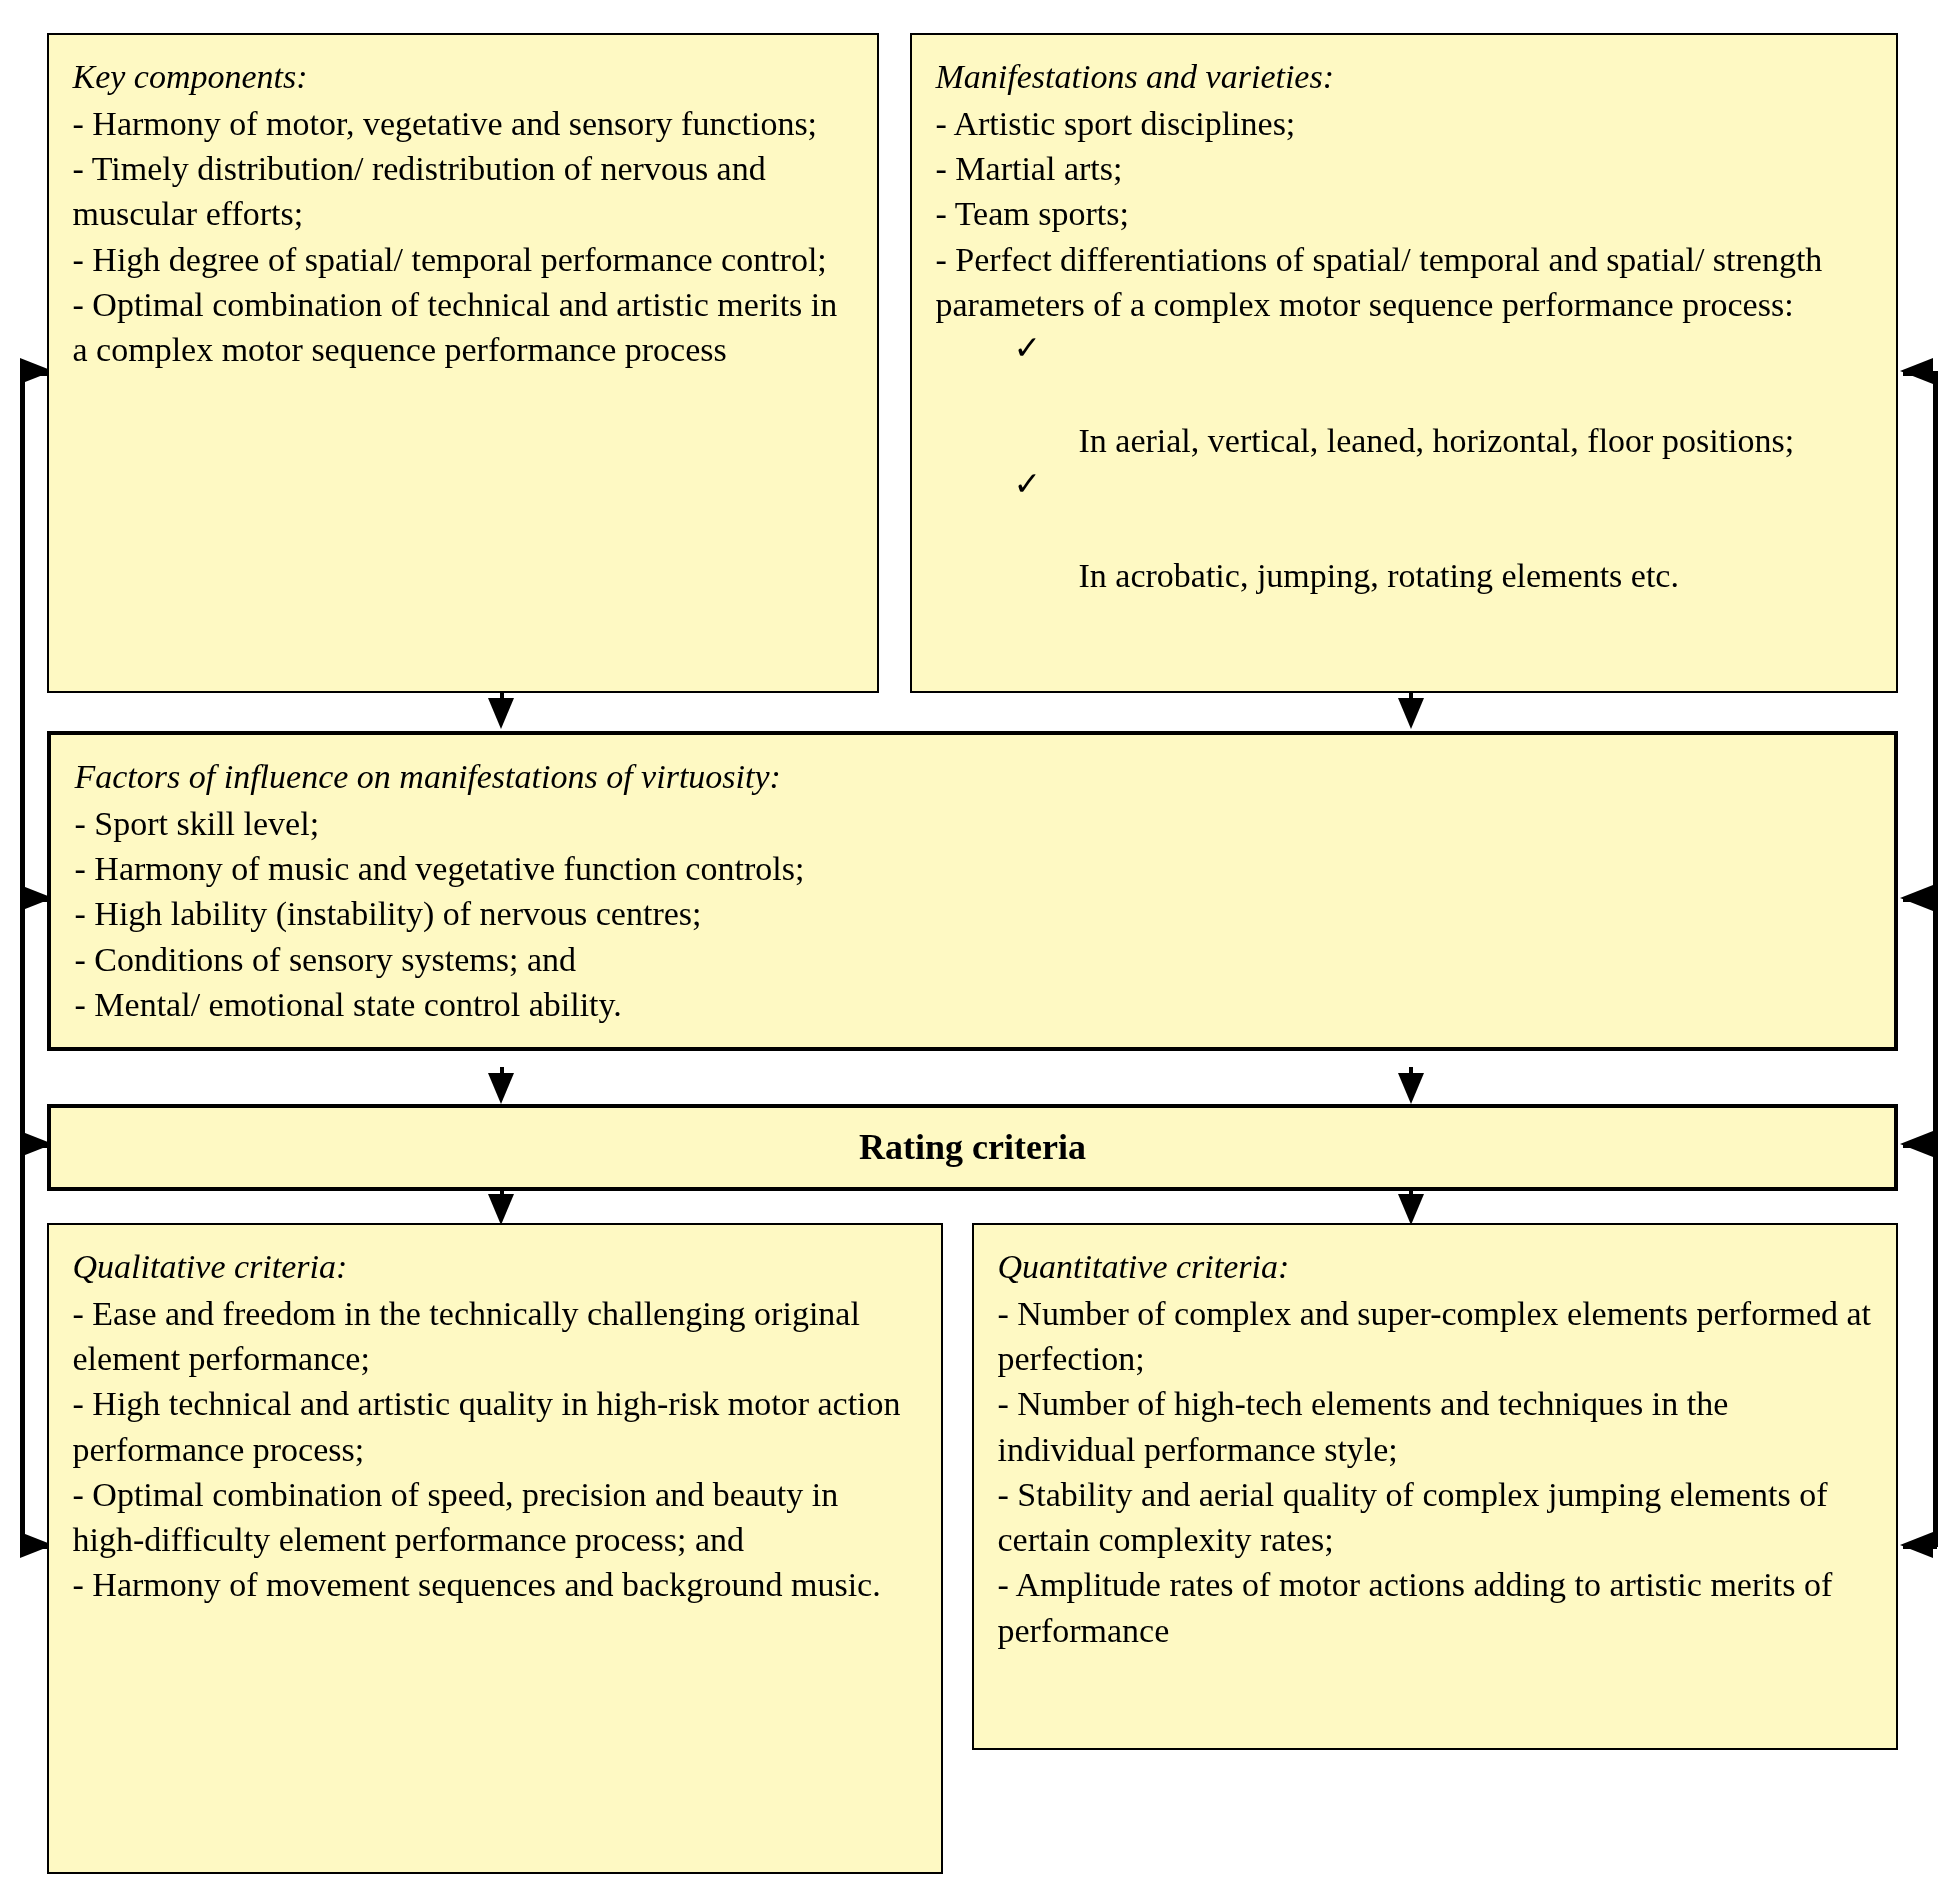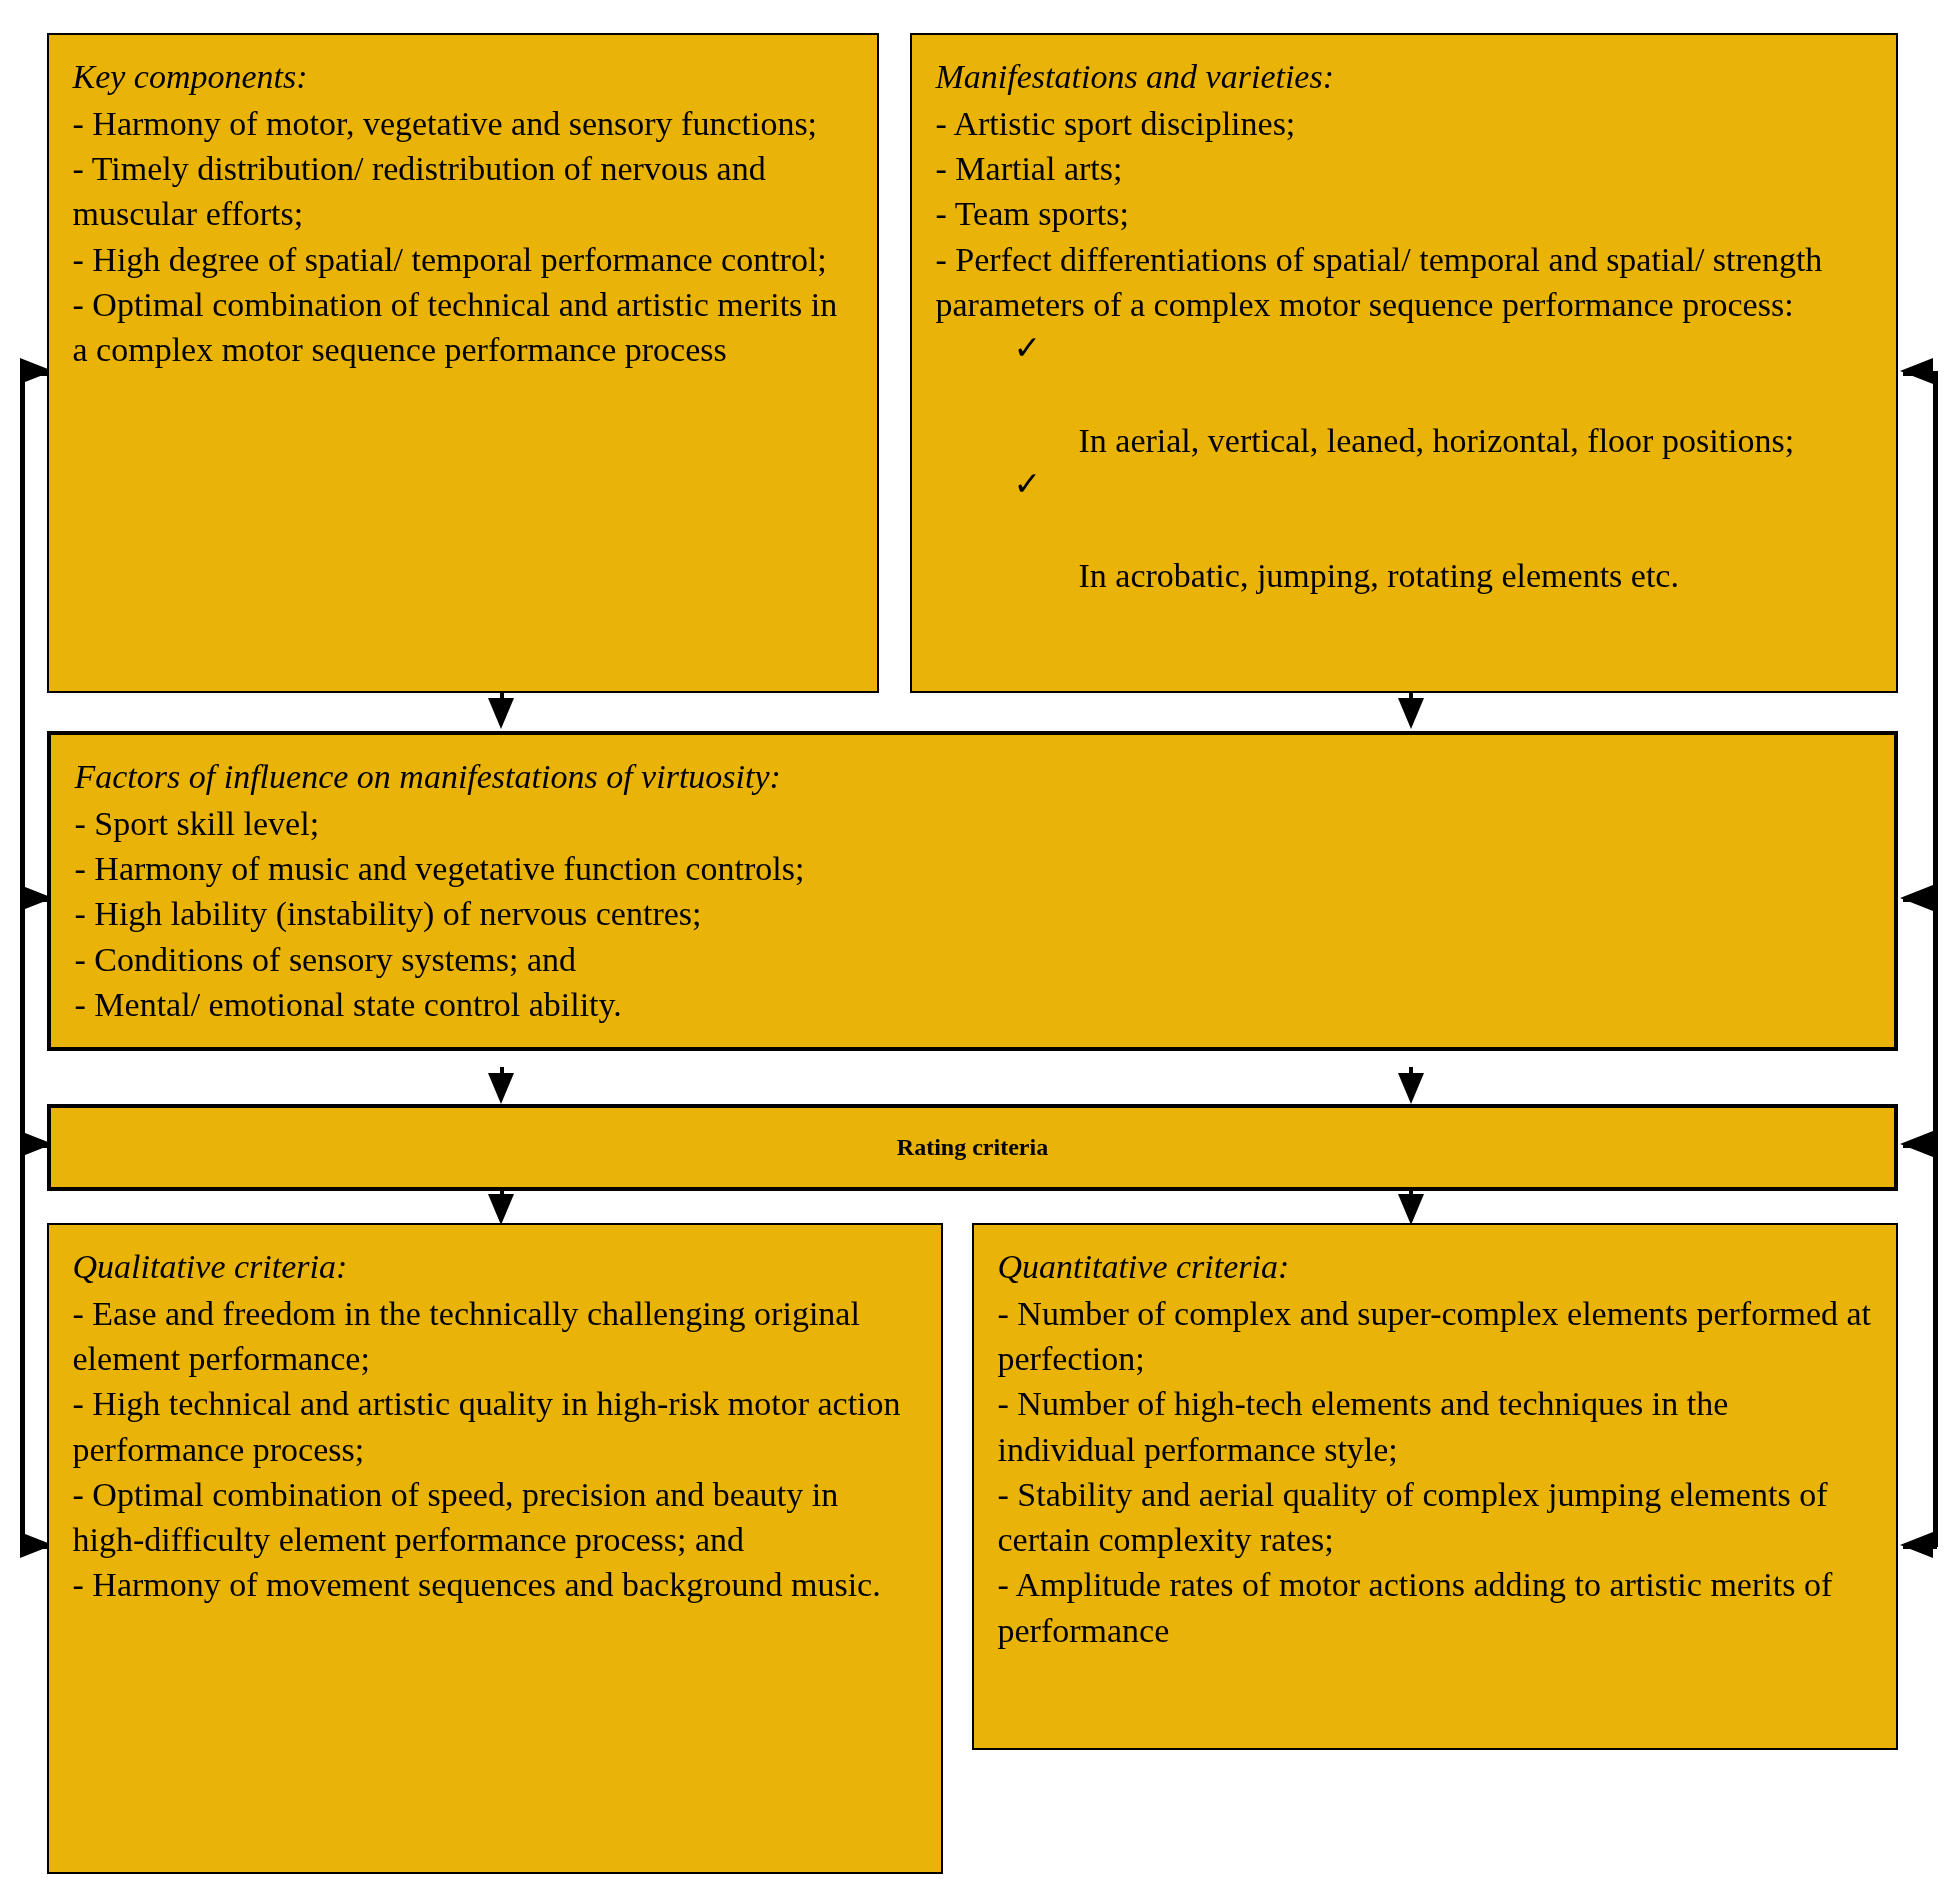--- a/index.html
+++ b/index.html
@@ -19,21 +19,21 @@
     width: 1958px;
     height: 1884px;
     background: #ffffff;
     overflow: hidden;
   }
 
   
   .box {
     position: absolute;
     border: 2.7px solid #000000;
-    background: #eab308;
+    background: #fef9c3;
     padding: 20px 23.5px 16.3px 23.5px;
   }
   .box.thick { border-width: 4.5px; }
 
   .box-title {
     font-style: italic;
     font-size: 34px;
     line-height: 1.30;
     margin: 0 0 1.8px 0;
     white-space: pre-line;
@@ -65,21 +65,21 @@
   .check-glyph {
     position: absolute;
     left: 0;
     top: 0;
     font-size: 33px;
     line-height: 1.33;
   }
 
   .band-title {
     font-weight: bold;
-    font-size: 24px;
+    font-size: 36px;
     text-align: center;
     line-height: 1.1;
     margin: 0;
   }
 
   
   .vline {
     position: absolute;
     background: #000000;
     width: 4.5px;

